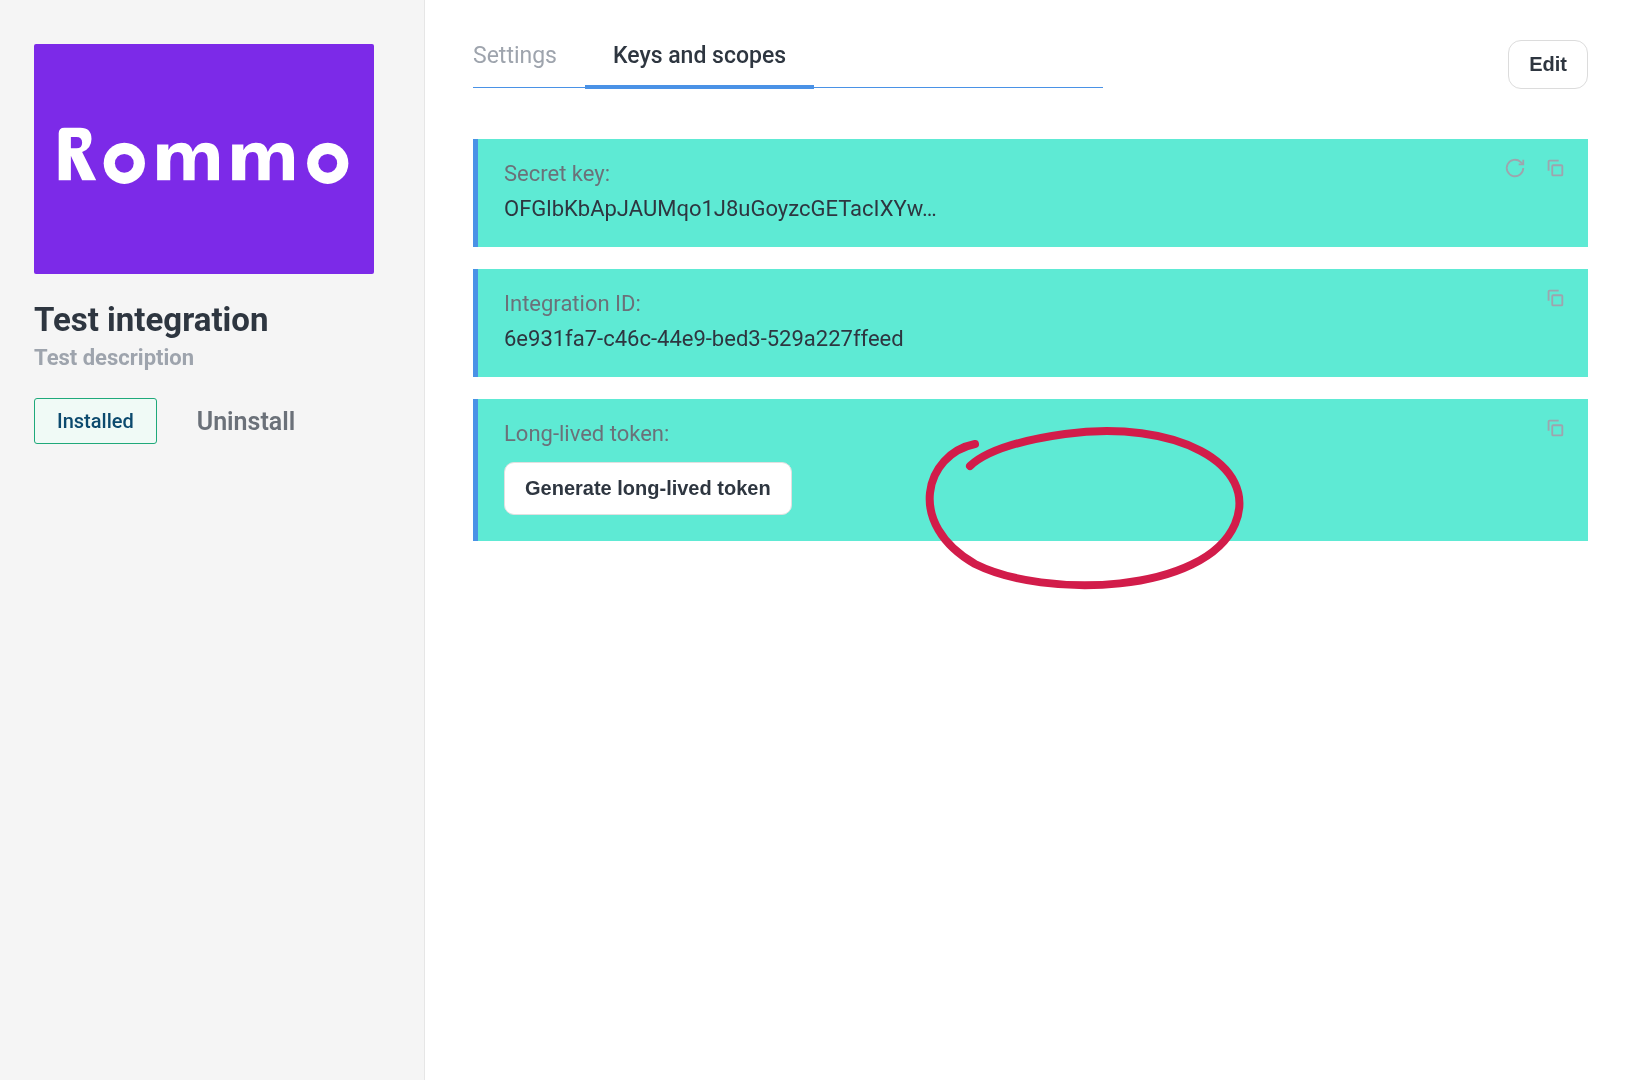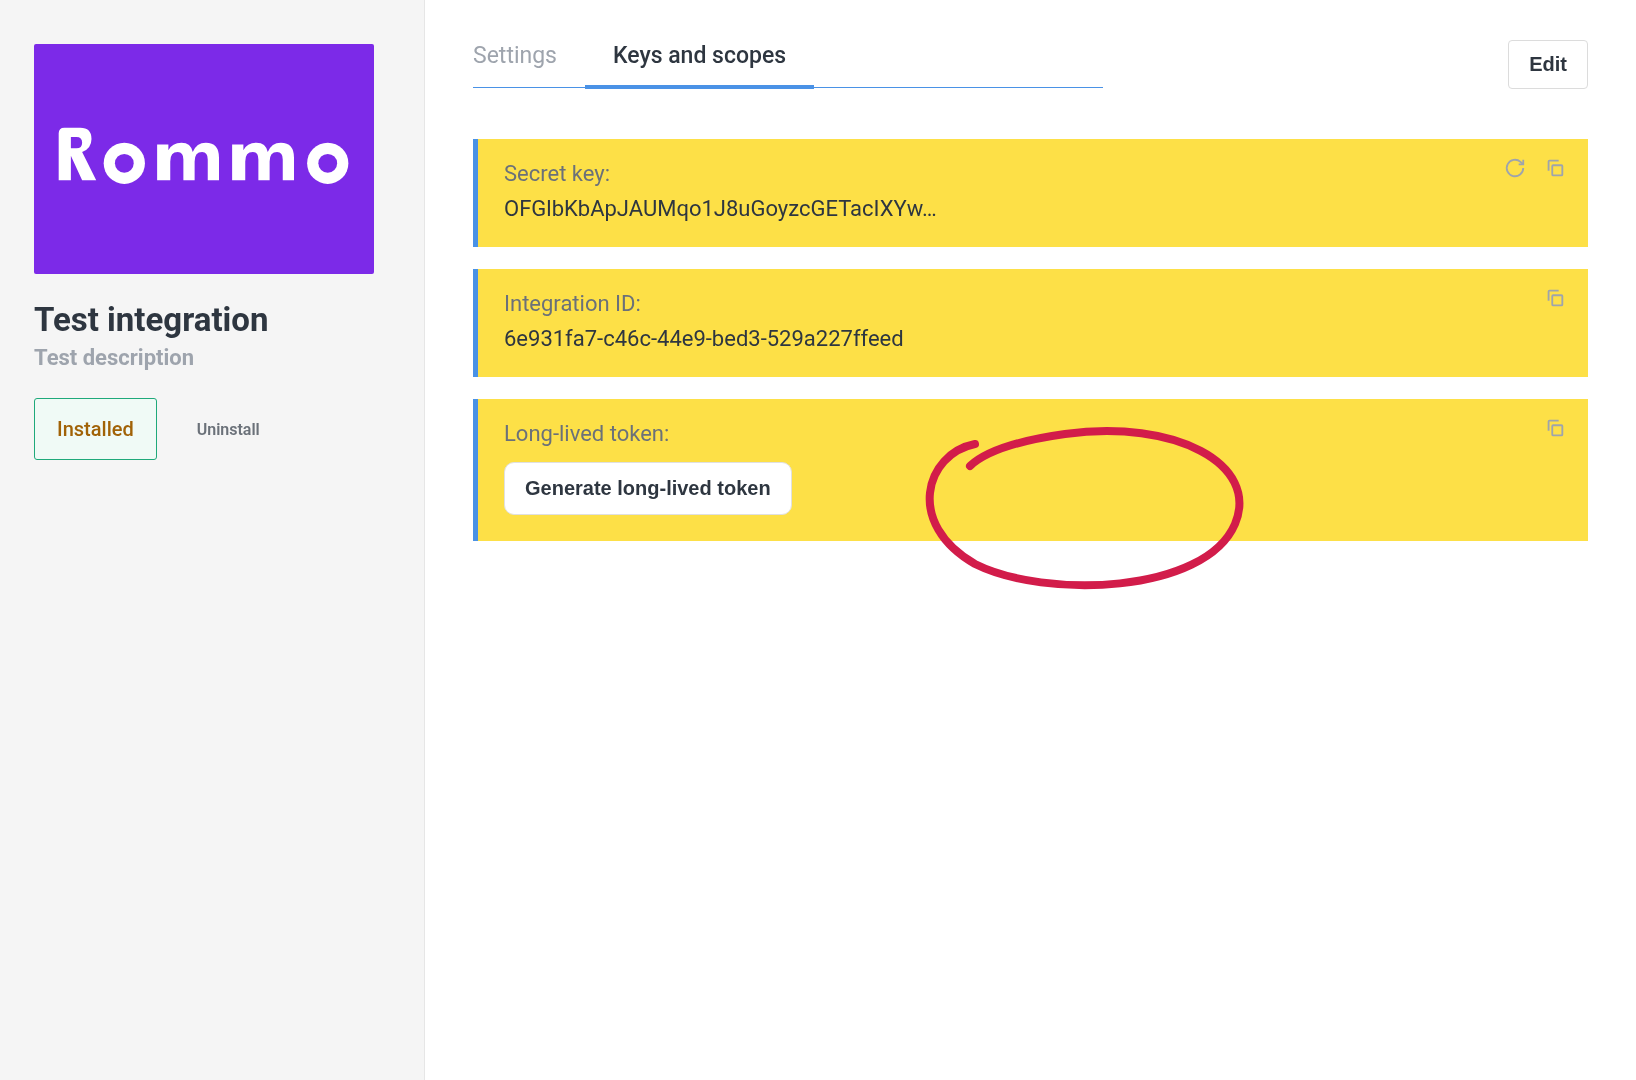--- a/index.html
+++ b/index.html
@@ -41,30 +41,30 @@
       margin-bottom: 28px;
       font-weight: bold;
     }
     .badge-row {
       display: flex;
       align-items: center;
       gap: 40px;
     }
     .installed-badge {
       border: 1px solid #1fa97a;
-      color: #a16207;
+      color: #0c4a6e;
       background: #f0faf6;
-      padding: 18px 22px;
+      padding: 10px 22px;
       font-size: 20px;
       font-weight: 500;
       border-radius: 3px;
     }
     .uninstall-link {
       color: #6b7179;
-      font-size: 16px;
+      font-size: 25px;
       font-weight: 600;
       cursor: pointer;
     }
     .main {
       flex: 1;
       padding: 40px 48px 40px 48px;
       position: relative;
     }
     .top-row {
       display: flex;
@@ -99,25 +99,25 @@
       background: #4a92e6;
     }
     .tab:first-child { padding-left: 0; }
     .edit-btn {
       border: 1px solid #dcdcdc;
       background: #fff;
       padding: 12px 20px;
       font-size: 20px;
       font-weight: 700;
       color: #2e3640;
-      border-radius: 4px;
+      border-radius: 13px;
       cursor: pointer;
     }
     .field-card {
-      background: #fde047;
+      background: #5eead4;
       border-left: 5px solid #4a92e6;
       padding: 22px 26px 26px 26px;
       margin-bottom: 22px;
       position: relative;
     }
     .field-label {
       font-size: 22px;
       color: #6b7179;
       margin-bottom: 10px;
     }

